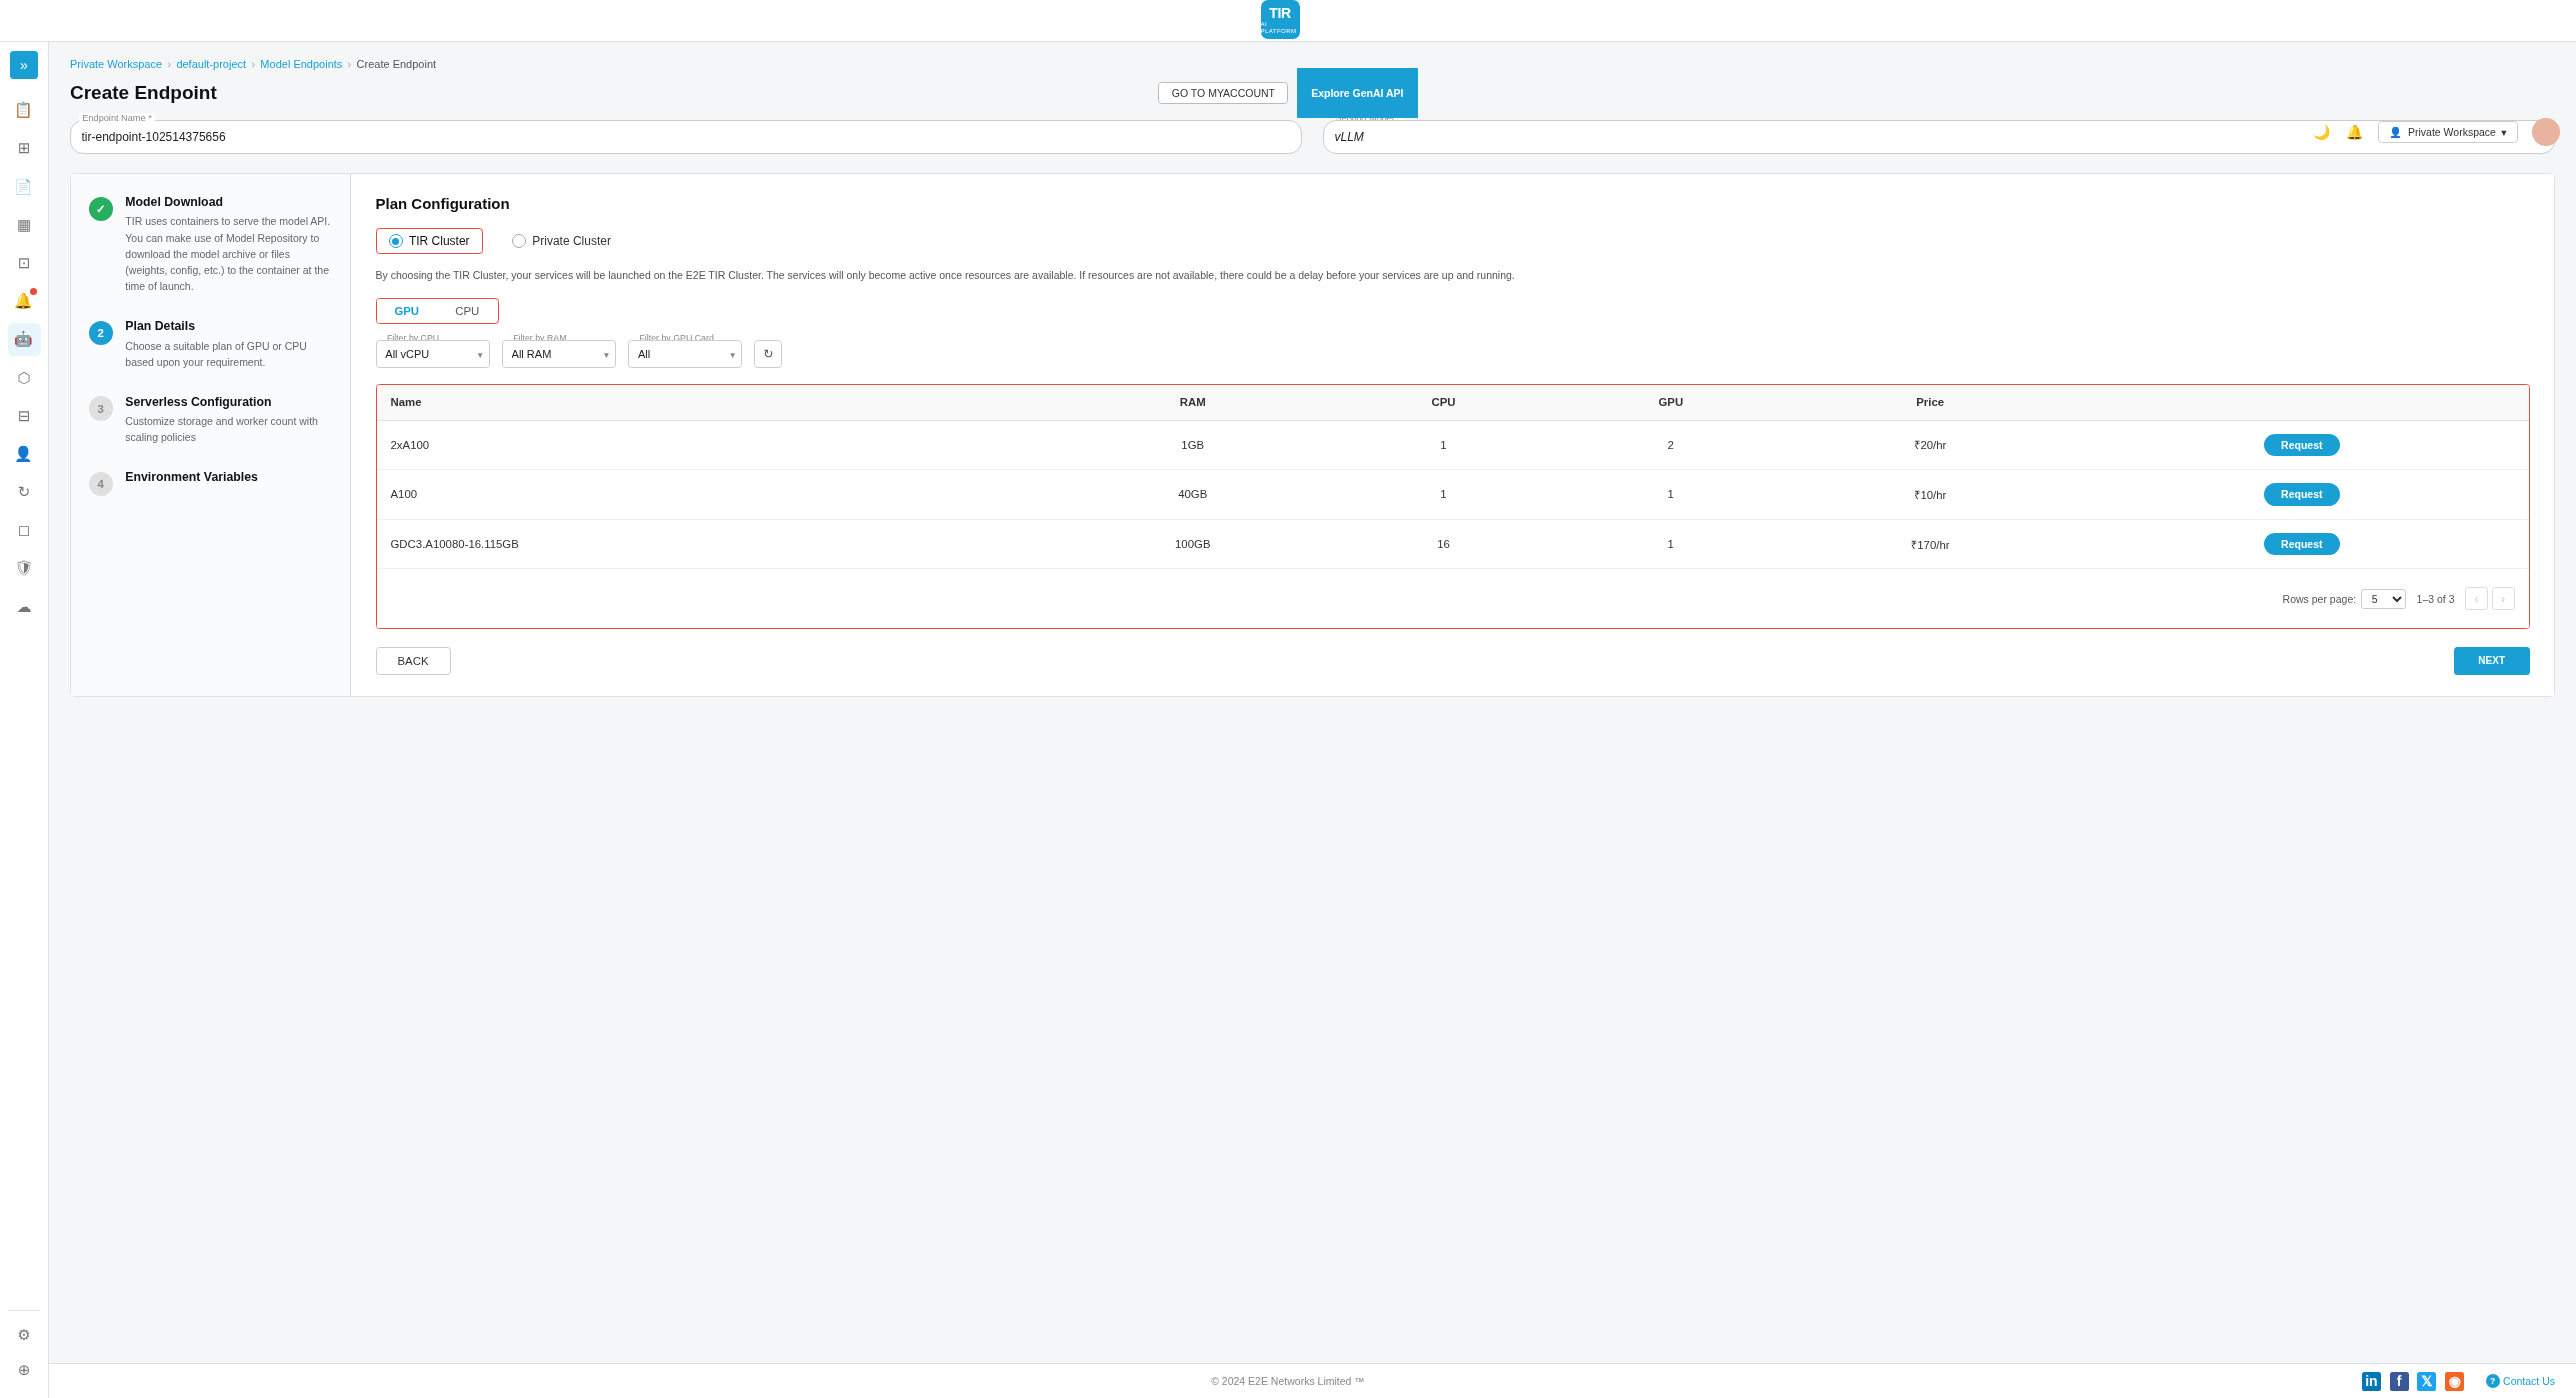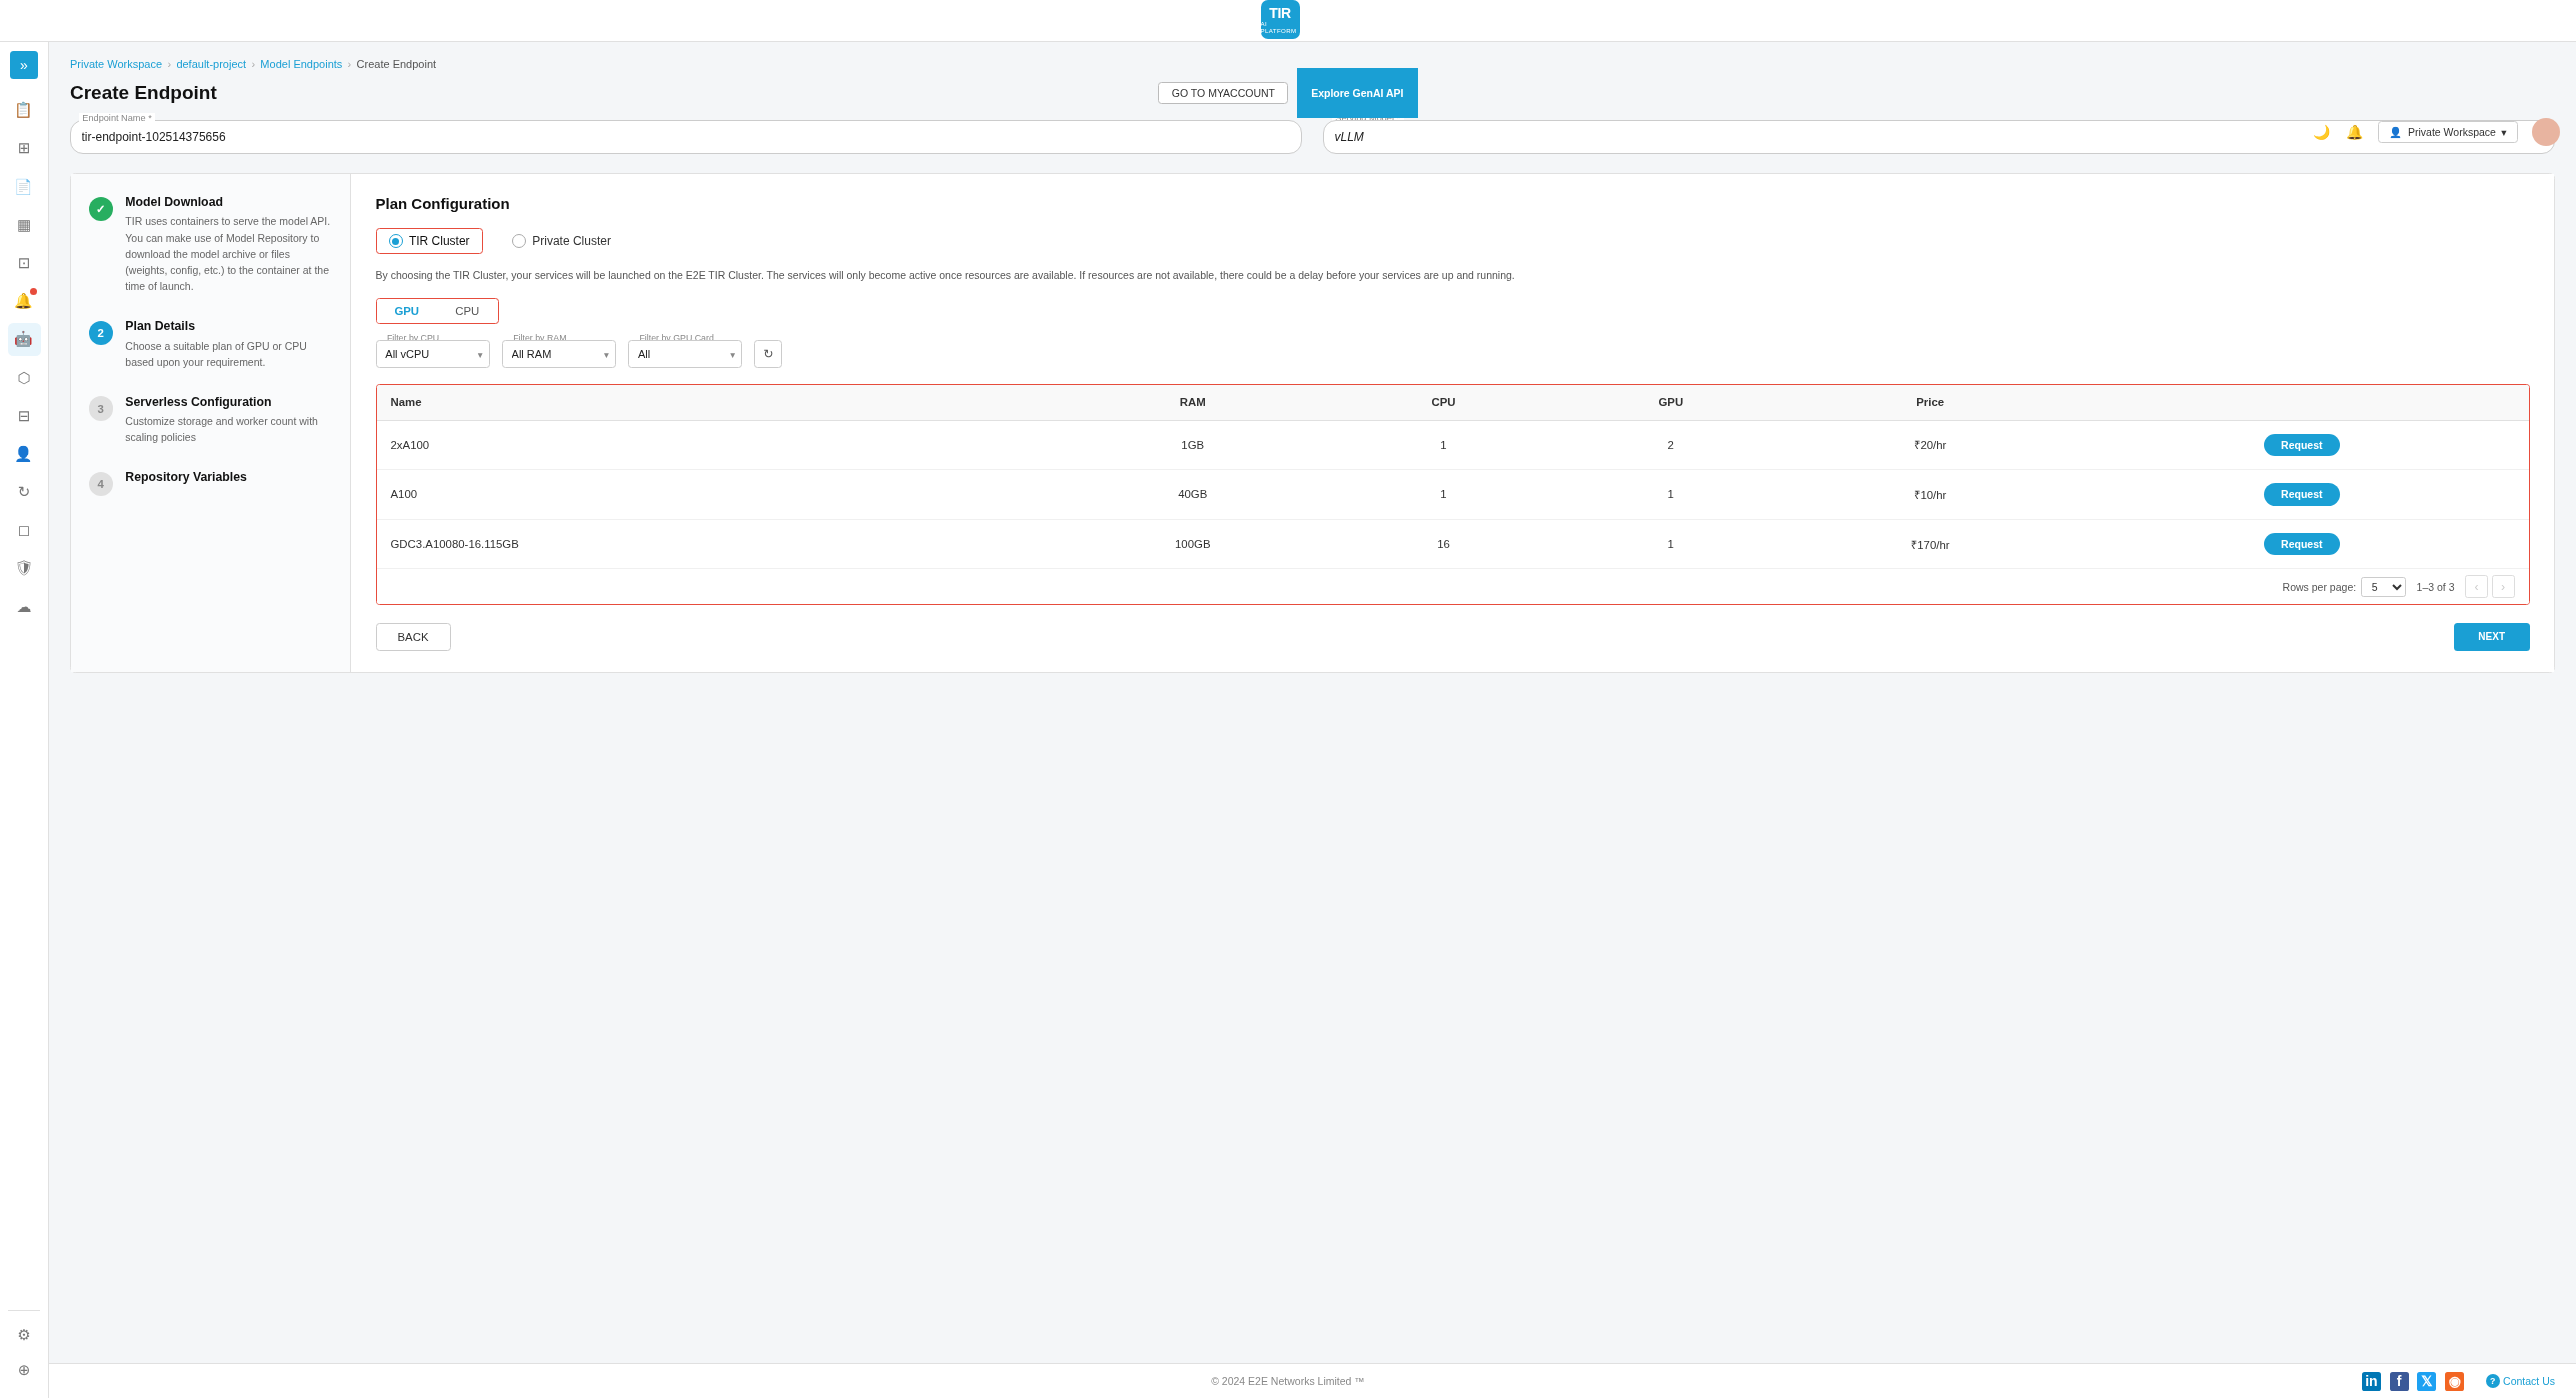--- a/index.html
+++ b/index.html
@@ -462,21 +462,21 @@
       font-weight: 600;
       cursor: pointer;
     }
 
     
     .table-footer {
       display: flex;
       align-items: center;
       justify-content: flex-end;
       gap: 10.5px;
-      padding: 6px 14px;
+      padding: 18px 14px;
       font-size: 10.5px;
       color: #555;
       border-top: 0.9px solid #f0f0f0;
       background: #fff;
     }
     .rows-per-page {
       display: flex;
       align-items: center;
       gap: 5.3px;
     }
@@ -698,21 +698,21 @@
         <div class="step-circle pending">3</div>
         <div class="step-content">
           <div class="step-title">Serverless Configuration</div>
           <div class="step-desc">Customize storage and worker count with scaling policies</div>
         </div>
       </div>
 
       <div class="step-item">
         <div class="step-circle pending">4</div>
         <div class="step-content">
-          <div class="step-title">Repository Variables</div>
+          <div class="step-title">Environment Variables</div>
         </div>
       </div>
 
     </div>
 
     <div class="plan-panel">
       <div class="plan-title">Plan Configuration</div>
 
       <div class="cluster-tabs">
         <div class="cluster-tab active">

